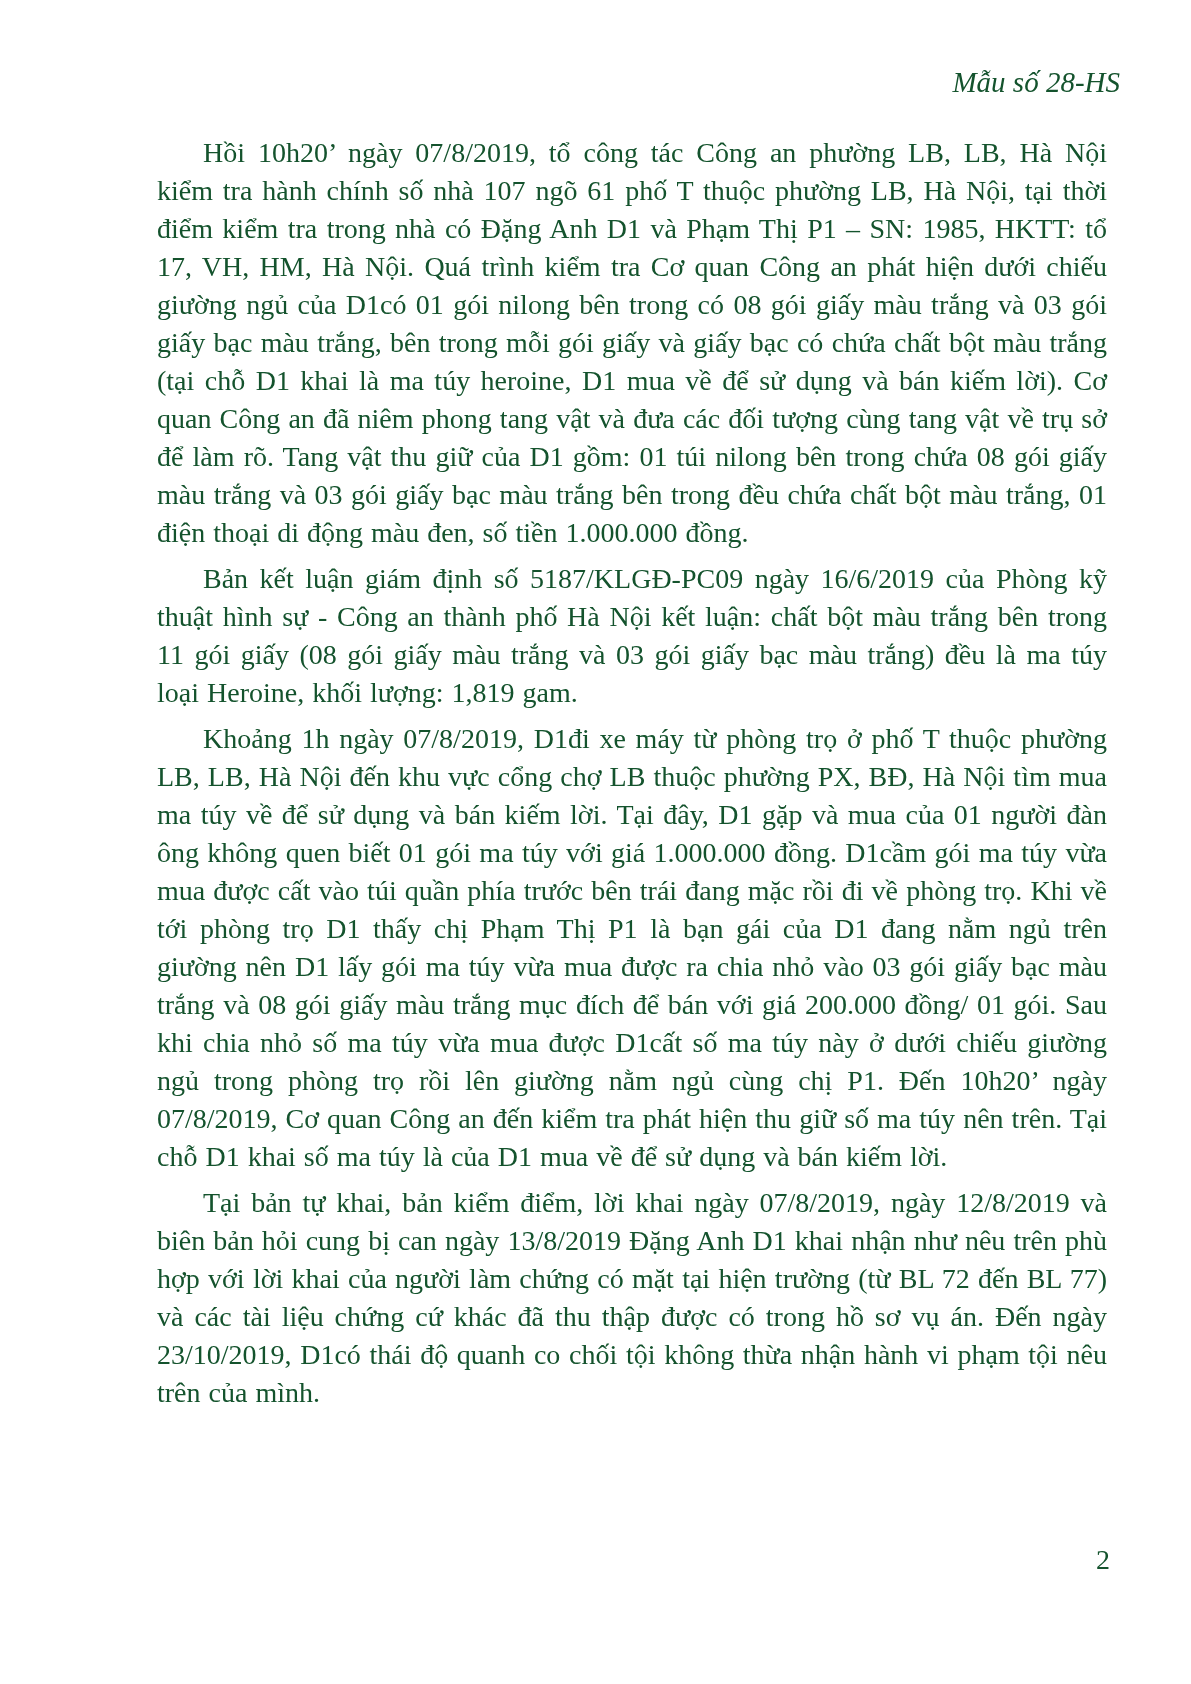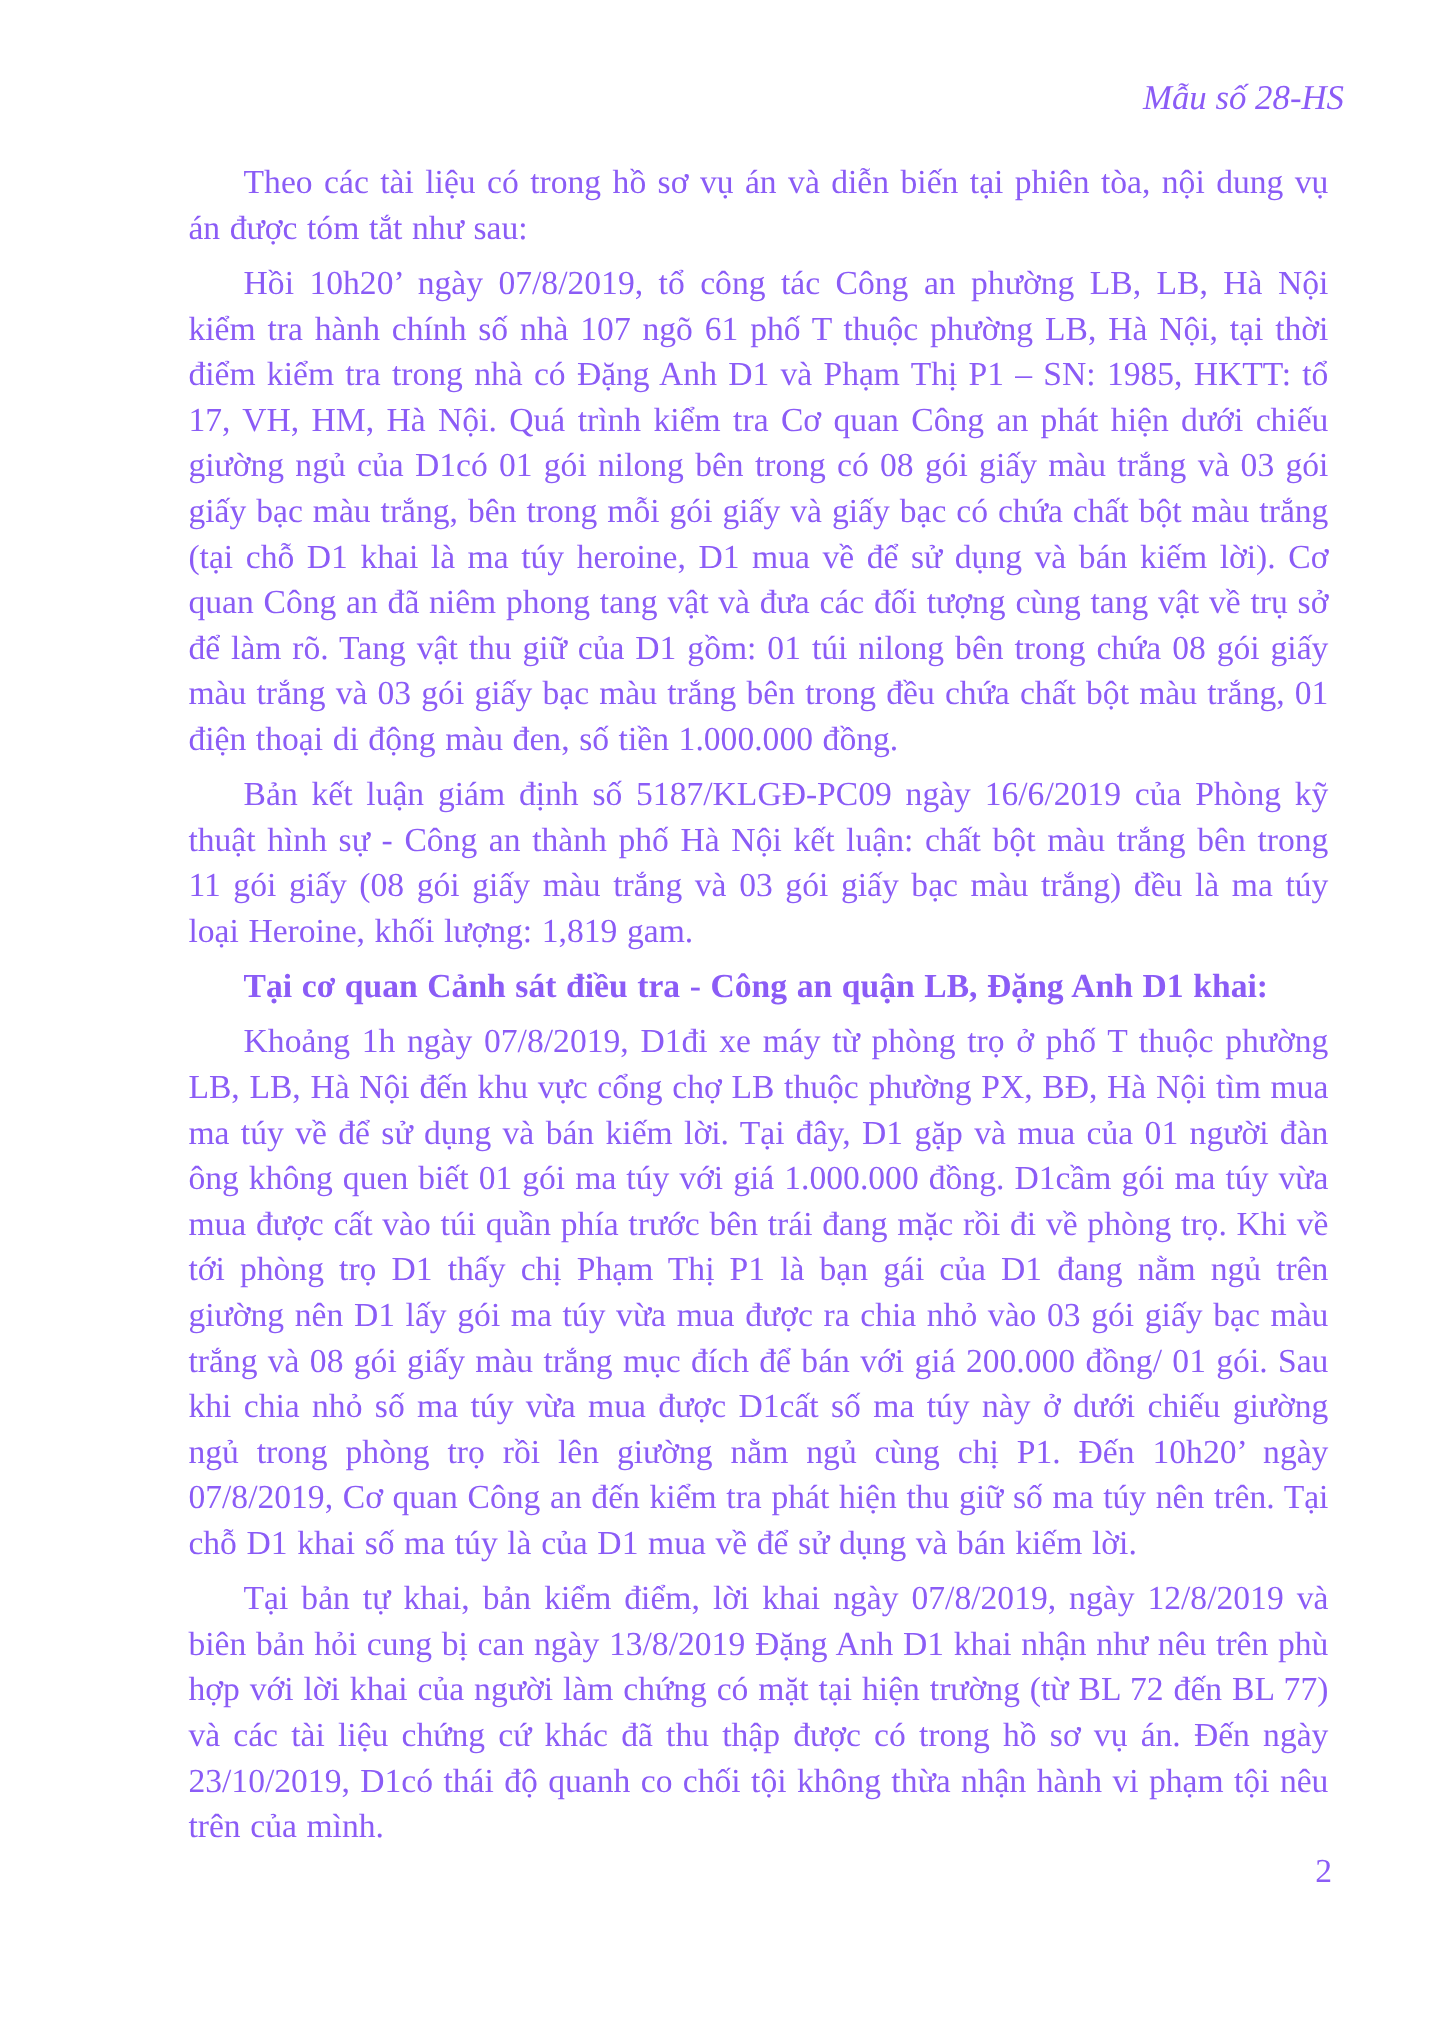--- a/index.html
+++ b/index.html
@@ -6,21 +6,21 @@
     margin: 0;
     padding: 0;
     background: #ffffff;
   }
   .page {
     position: relative;
     width: 1191px;
     height: 1684px;
     background: #ffffff;
     font-family: "Liberation Serif", "DejaVu Serif", serif;
-    color: #8b5cf6;
+    color: #14532d;
     overflow: hidden;
   }
   .form-label {
     position: absolute;
     top: 66px;
     right: 71px;
     font-size: 29px;
     font-style: italic;
     white-space: nowrap;
   }
@@ -50,27 +50,25 @@
 </style>
 </head>
 <body>
 
 <div class="page">
 
   <div class="form-label">Mẫu số 28-HS</div>
 
   <div class="content">
 
-    <p>Theo các tài liệu có trong hồ sơ vụ án và diễn biến tại phiên tòa, nội dung vụ án được tóm tắt như sau:</p>
 
     <p>Hồi 10h20’ ngày 07/8/2019, tổ công tác Công an phường LB, LB, Hà Nội kiểm tra hành chính số nhà 107 ngõ 61 phố T thuộc phường LB, Hà Nội, tại thời điểm kiểm tra trong nhà có Đặng Anh D1 và Phạm Thị P1 – SN: 1985, HKTT: tổ 17, VH, HM, Hà Nội. Quá trình kiểm tra Cơ quan Công an phát hiện dưới chiếu giường ngủ của D1có 01 gói nilong bên trong có 08 gói giấy màu trắng và 03 gói giấy bạc màu trắng, bên trong mỗi gói giấy và giấy bạc có chứa chất bột màu trắng (tại chỗ D1 khai là ma túy heroine, D1 mua về để sử dụng và bán kiếm lời). Cơ quan Công an đã niêm phong tang vật và đưa các đối tượng cùng tang vật về trụ sở để làm rõ. Tang vật thu giữ của D1 gồm: 01 túi nilong bên trong chứa 08 gói giấy màu trắng và 03 gói giấy bạc màu trắng bên trong đều chứa chất bột màu trắng, 01 điện thoại di động màu đen, số tiền 1.000.000 đồng.</p>
 
     <p>Bản kết luận giám định số 5187/KLGĐ-PC09 ngày 16/6/2019 của Phòng kỹ thuật hình sự - Công an thành phố Hà Nội kết luận: chất bột màu trắng bên trong 11 gói giấy (08 gói giấy màu trắng và 03 gói giấy bạc màu trắng) đều là ma túy loại Heroine, khối lượng: 1,819 gam.</p>
 
-    <p class="section-heading">Tại cơ quan Cảnh sát điều tra - Công an quận LB, Đặng Anh D1 khai:</p>
 
     <p>Khoảng 1h ngày 07/8/2019, D1đi xe máy từ phòng trọ ở phố T thuộc phường LB, LB, Hà Nội đến khu vực cổng chợ LB thuộc phường PX, BĐ, Hà Nội tìm mua ma túy về để sử dụng và bán kiếm lời. Tại đây, D1 gặp và mua của 01 người đàn ông không quen biết 01 gói ma túy với giá 1.000.000 đồng. D1cầm gói ma túy vừa mua được cất vào túi quần phía trước bên trái đang mặc rồi đi về phòng trọ. Khi về tới phòng trọ D1 thấy chị Phạm Thị P1 là bạn gái của D1 đang nằm ngủ trên giường nên D1 lấy gói ma túy vừa mua được ra chia nhỏ vào 03 gói giấy bạc màu trắng và 08 gói giấy màu trắng mục đích để bán với giá 200.000 đồng/ 01 gói. Sau khi chia nhỏ số ma túy vừa mua được D1cất số ma túy này ở dưới chiếu giường ngủ trong phòng trọ rồi lên giường nằm ngủ cùng chị P1. Đến 10h20’ ngày 07/8/2019, Cơ quan Công an đến kiểm tra phát hiện thu giữ số ma túy nên trên. Tại chỗ D1 khai số ma túy là của D1 mua về để sử dụng và bán kiếm lời.</p>
 
     <p>Tại bản tự khai, bản kiểm điểm, lời khai ngày 07/8/2019, ngày 12/8/2019 và biên bản hỏi cung bị can ngày 13/8/2019 Đặng Anh D1 khai nhận như nêu trên phù hợp với lời khai của người làm chứng có mặt tại hiện trường (từ BL 72 đến BL 77) và các tài liệu chứng cứ khác đã thu thập được có trong hồ sơ vụ án. Đến ngày 23/10/2019, D1có thái độ quanh co chối tội không thừa nhận hành vi phạm tội nêu trên của mình.</p>
 
   </div>
 
   <div class="page-number">2</div>
 
 </div>

